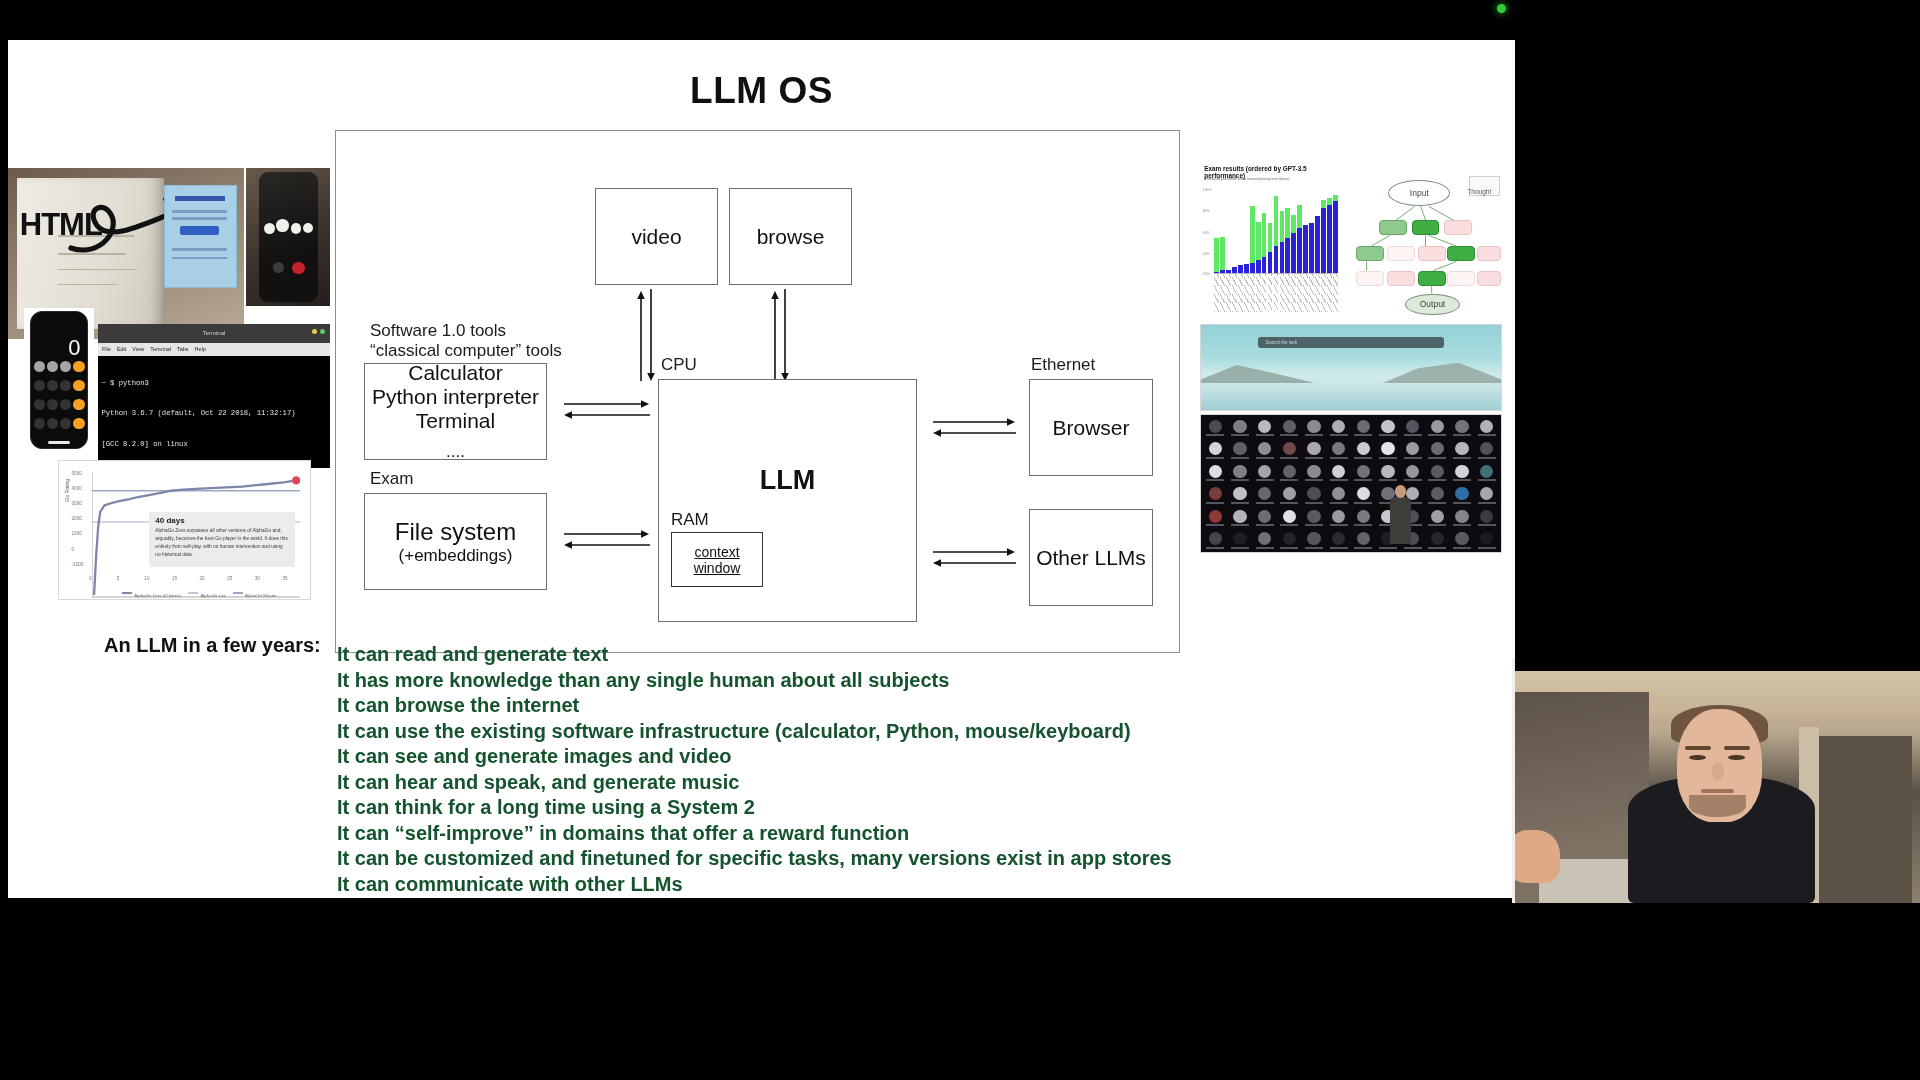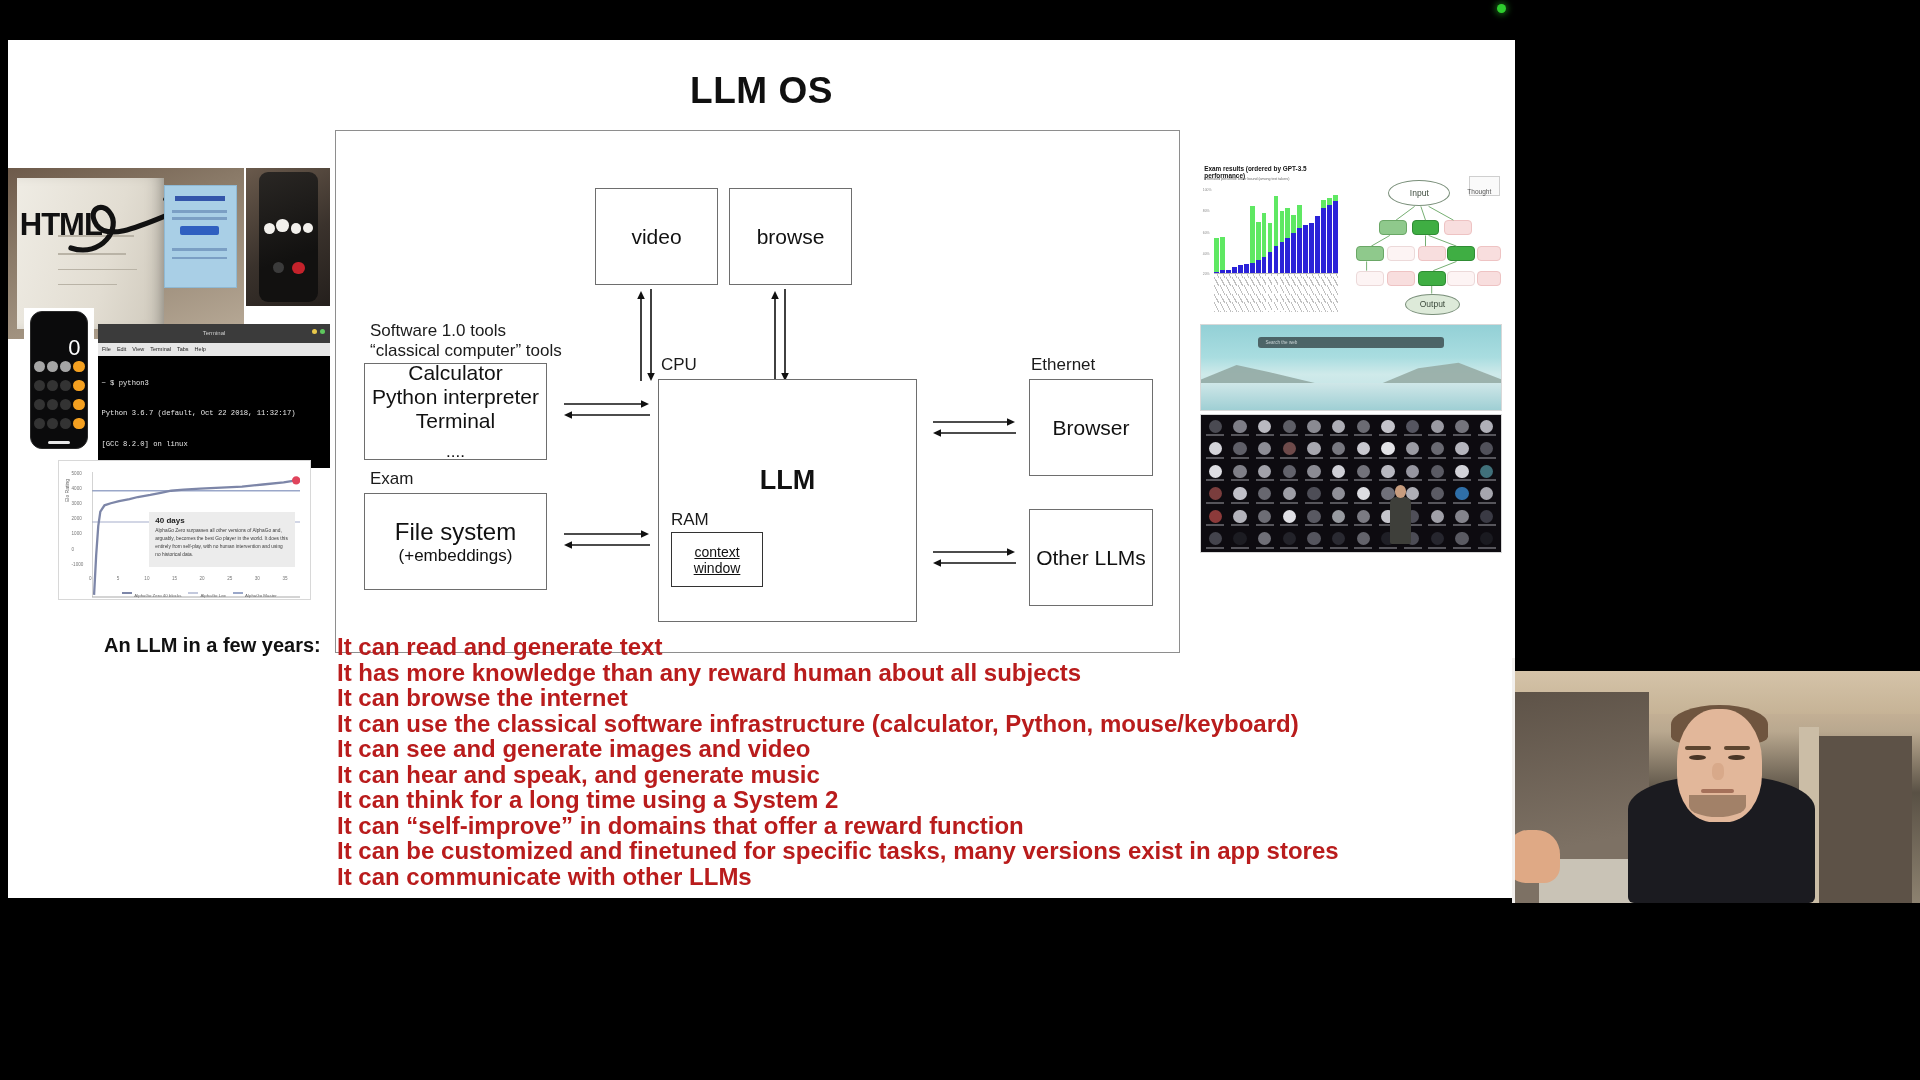--- a/index.html
+++ b/index.html
@@ -918,25 +918,25 @@
         <line x1="0" y1="5" x2="75" y2="5" stroke="#111" stroke-width="1.6"></line>
         <path d="M82 5 L74 1.2 L74 8.8 Z" fill="#111"></path>
         <line x1="8" y1="16" x2="83" y2="16" stroke="#111" stroke-width="1.6"></line>
         <path d="M0 16 L8 12.2 L8 19.8 Z" fill="#111"></path>
       </svg>
 
     </div>
 
     <div style="position:absolute; left:96px; top:594px; width:1400px;">
       <div style="position:absolute; left:0; top:0; font-size:20px; font-weight:bold; color:#111; white-space:nowrap;">An LLM in a few years:</div>
-      <div style="position:absolute; left:233px; top:0; font-size:24px; font-weight:bold; color:#b91c1c; line-height:25.5px;">
+      <div style="position:absolute; left:233px; top:8px; font-size:20px; font-weight:bold; color:#14532d; line-height:25.5px;">
         <div>It can read and generate text</div>
-        <div>It has more knowledge than any reward human about all subjects</div>
+        <div>It has more knowledge than any single human about all subjects</div>
         <div>It can browse the internet</div>
-        <div>It can use the classical software infrastructure (calculator, Python, mouse/keyboard)</div>
+        <div>It can use the existing software infrastructure (calculator, Python, mouse/keyboard)</div>
         <div>It can see and generate images and video</div>
         <div>It can hear and speak, and generate music</div>
         <div>It can think for a long time using a System 2</div>
         <div>It can “self-improve” in domains that offer a reward function</div>
         <div>It can be customized and finetuned for specific tasks, many versions exist in app stores</div>
         <div>It can communicate with other LLMs</div>
       </div>
     </div>
 
   </div>

